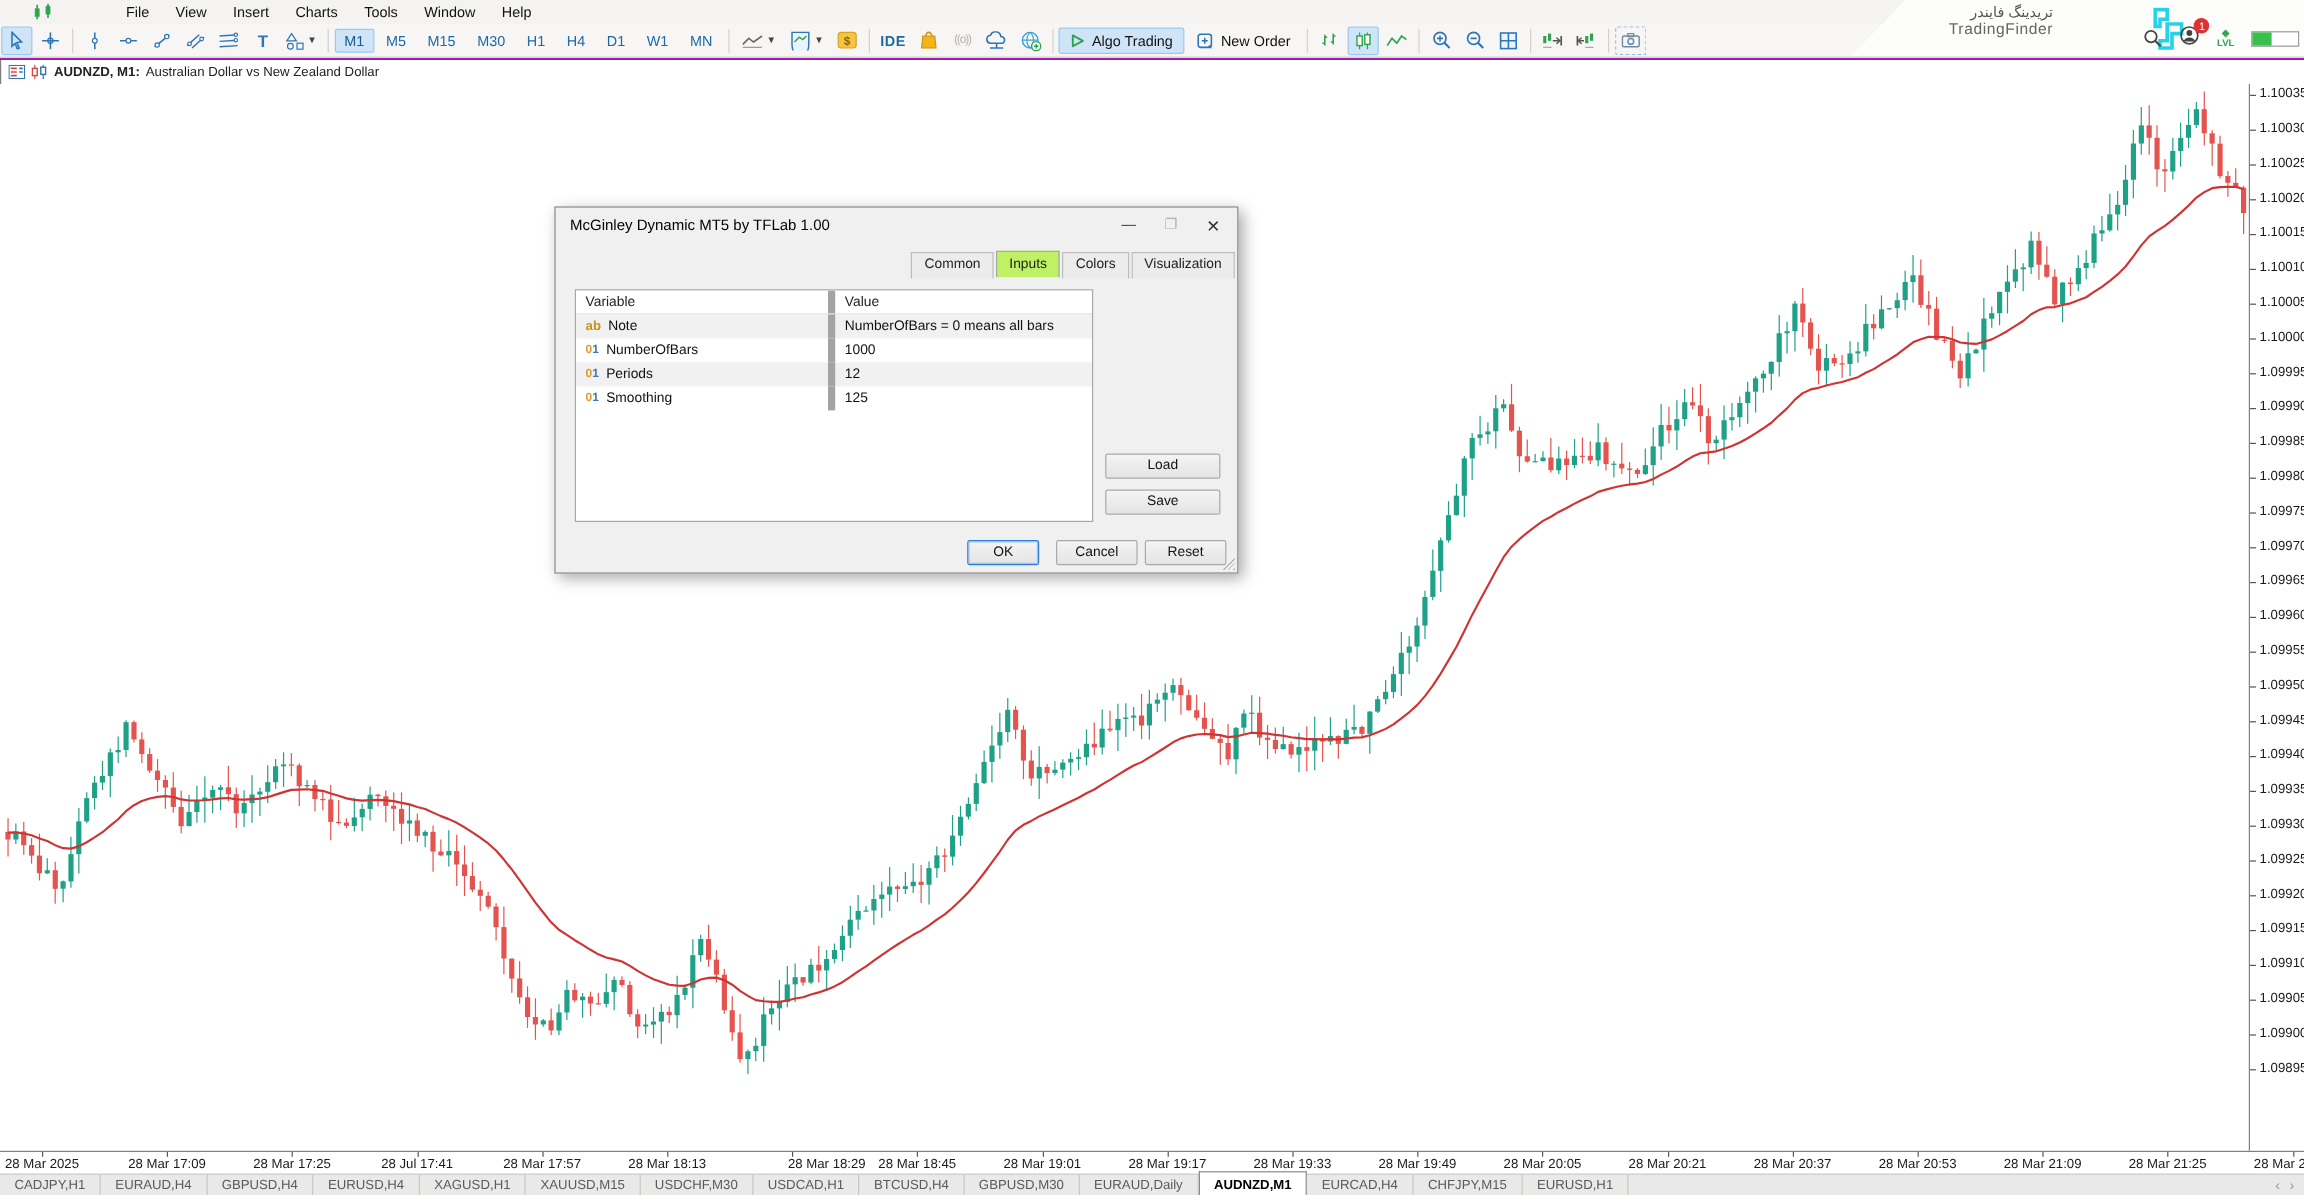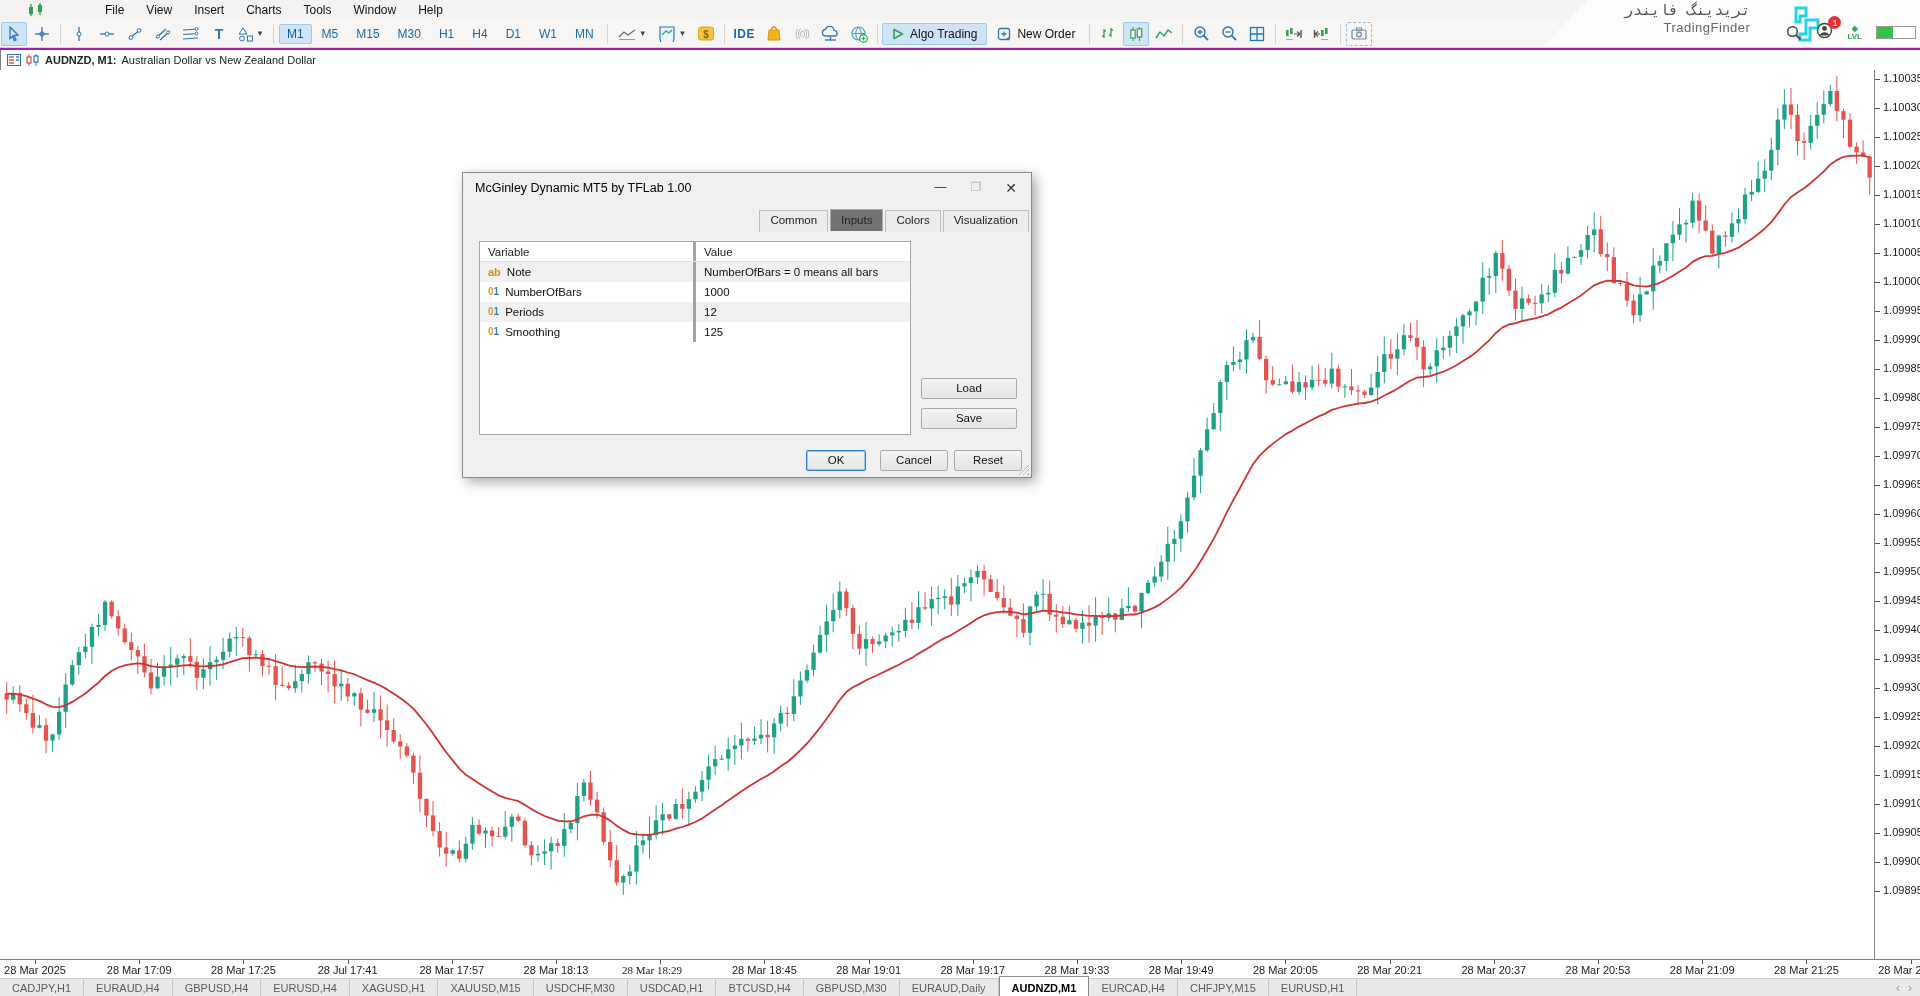--- a/index.html
+++ b/index.html
@@ -23,21 +23,21 @@
   .tf-btn.active { background:#cfe4f7; border-color:#9ac9ee; color:#155a91;}
   .tb-label-btn { display:flex; gap:6px; align-items:center; font-size:12px; color:#111; padding:3px 9px; border:1px solid transparent; border-radius:2px;}
   .tb-label-btn.active { background:#cfe4f7; border-color:#9ac9ee; }
   .caret { font-size:8px; color:#444; margin-left:2px;}
   .ide-txt { font-size:12px; color:#1b6aa8; font-weight:bold; letter-spacing:.5px;}
   .signals-txt { font-size:10px; color:#b5b3b0; letter-spacing:-1px;}
 
   
   .banner { position:absolute; top:0; right:0; width:378px; height:47px; background:#fdfdfc; clip-path:polygon(46px 0,100% 0,100% 100%,0 100%); z-index:30; box-shadow:-2px 2px 6px rgba(0,0,0,.08);}
   .brand { position:absolute; left:82px; top:4px; text-align:right; line-height:1.1;}
-  .brand-fa { font-family:Liberation Mono, monospace; font-size:15px; color:#555; }
+  .brand-fa { font-family:Liberation Sans, sans-serif; font-size:12px; color:#555; }
   .brand-en { font-size:13px; color:#666; letter-spacing:.5px;}
   .brand-glyph { position:absolute; left:248px; top:6px; }
   .top-icons { position:absolute; right:4px; bottom:4px; display:flex; align-items:center; gap:14px;}
   .badge { position:absolute; top:-6px; right:-8px; background:#e03131; color:#fff; border-radius:50%; width:13px; height:13px; font-size:9px; display:flex; align-items:center; justify-content:center;}
   .lvl { font-size:8px; color:#2ea44f; font-weight:bold; text-align:center; line-height:1;}
   .pbar { width:40px; height:13px; border:1px solid #9a9a9a; background:#fff; }
   .pbar > div { height:100%; background:#36c24a; }
 
   
   .chart-window { position:absolute; top:48px; left:0; right:0; bottom:18px; background:#fff; border-top:2px solid #a21caf; }
@@ -56,26 +56,26 @@
   .btab.active { background:#fff; color:#000; border:1px solid #8a8a8a; border-bottom:none; margin-top:-3px; padding-top:3px; font-weight:bold;}
   .tab-scroll { margin-left:auto; display:flex; gap:8px; align-items:center; padding:0 8px; color:#9a9a9a; font-size:12px;}
 
   
   .dialog { position:absolute; left:462px; top:172px; width:570px; height:306px; background:#f0f0f0; border:1px solid #8a8a8a; box-shadow:4px 4px 12px rgba(0,0,0,.35); z-index:20; font-size:12px;}
   .dlg-titlebar { height:30px; display:flex; align-items:center; padding-left:12px; color:#000; font-size:12.5px;}
   .dlg-ctrls { margin-left:auto; display:flex; gap:24px; padding-right:14px; font-size:12px; color:#333;}
   .dlg-ctrls .disabled { color:#b0b0b0; }
   .dlg-tabs { display:flex; padding-left:14px; height:22px; margin-top:6px;justify-content:flex-end;}
   .dlg-tab { padding:3px 10px 2px; border:1px solid #bdbdbd; border-bottom:none; background:#ececec; margin-right:2px; color:#222; font-size:11.5px; position:relative; top:1px;}
-  .dlg-tab.active { background:#737373; border-color:#a8a8a8; top:0; padding-top:4px; z-index:2;}
+  .dlg-tab.active { background:#bef264; border-color:#a8a8a8; top:0; padding-top:4px; z-index:2;}
   .dlg-table { position:absolute; left:16px; top:68px; width:432px; height:194px; background:#fff; border:1px solid #a8a8a8; font-size:11.5px; color:#111; overflow:hidden;}
   .tbl-head { display:flex; height:20px; line-height:20px; border-bottom:1px solid #e2e2e2; color:#222;}
   .tbl-row { display:flex; height:20px; line-height:20px; }
   .tbl-row:nth-child(odd) { background:#f1f1f1; }
-  .col-var { width:216px; padding-left:8px; border-right:3px solid #a3a3a3; display:flex; align-items:center; gap:6px; overflow:hidden;}
+  .col-var { width:216px; padding-left:8px; border-right:6px solid #a3a3a3; display:flex; align-items:center; gap:6px; overflow:hidden;}
   .col-val { flex:1; padding-left:8px; overflow:hidden; white-space:nowrap;}
   .tbl-head .col-var { padding-left:8px; }
   .ic-ab { color:#c59318; font-size:11px; font-weight:bold;}
   .ic-01 { font-size:10px; font-weight:bold; letter-spacing:0;}
   .ic-01 b { color:#e09a2e; font-weight:bold;}
   .ic-01 i { color:#3f7cbb; font-style:normal; font-weight:bold;}
   .dlg-btn { position:absolute; height:21px; background:linear-gradient(#f4f4f4,#e4e4e4); border:1px solid #a9a9a9; border-radius:2px; font-size:11.5px; color:#111; text-align:center; line-height:19px; cursor:default;}
   .dlg-btn.primary { border:1px solid #2f7fd6; box-shadow:inset 0 0 0 1px #9cc5ee;}
   .grip { position:absolute; right:2px; bottom:2px; width:10px; height:10px;
      background:linear-gradient(135deg,transparent 50%,#b9b9b9 50%,#b9b9b9 55%,transparent 55%,transparent 70%,#b9b9b9 70%,#b9b9b9 75%,transparent 75%,transparent 90%,#b9b9b9 90%);}
@@ -1000,21 +1000,21 @@
         <div class="time-label" style="left: 139.2px;">28 Mar 17:09</div>
         <div class="time-tick" style="left: 243.4px;"></div>
         <div class="time-label" style="left: 243.4px;">28 Mar 17:25</div>
         <div class="time-tick" style="left: 347.6px;"></div>
         <div class="time-label" style="left: 347.6px;">28 Jul 17:41</div>
         <div class="time-tick" style="left: 451.8px;"></div>
         <div class="time-label" style="left: 451.8px;">28 Mar 17:57</div>
         <div class="time-tick" style="left: 556px;"></div>
         <div class="time-label" style="left: 556px;">28 Mar 18:13</div>
         <div class="time-tick" style="left: 660.2px;"></div>
-        <div class="time-label" style="left: 652px; font-family: Liberation Serif, serif;">28 Mar 18:29</div>
+        <div class="time-label" style="left: 689px;">28 Mar 18:29</div>
         <div class="time-tick" style="left: 764.4px;"></div>
         <div class="time-label" style="left: 764.4px;">28 Mar 18:45</div>
         <div class="time-tick" style="left: 868.6px;"></div>
         <div class="time-label" style="left: 868.6px;">28 Mar 19:01</div>
         <div class="time-tick" style="left: 972.8px;"></div>
         <div class="time-label" style="left: 972.8px;">28 Mar 19:17</div>
         <div class="time-tick" style="left: 1077px;"></div>
         <div class="time-label" style="left: 1077px;">28 Mar 19:33</div>
         <div class="time-tick" style="left: 1181.2px;"></div>
         <div class="time-label" style="left: 1181.2px;">28 Mar 19:49</div>

